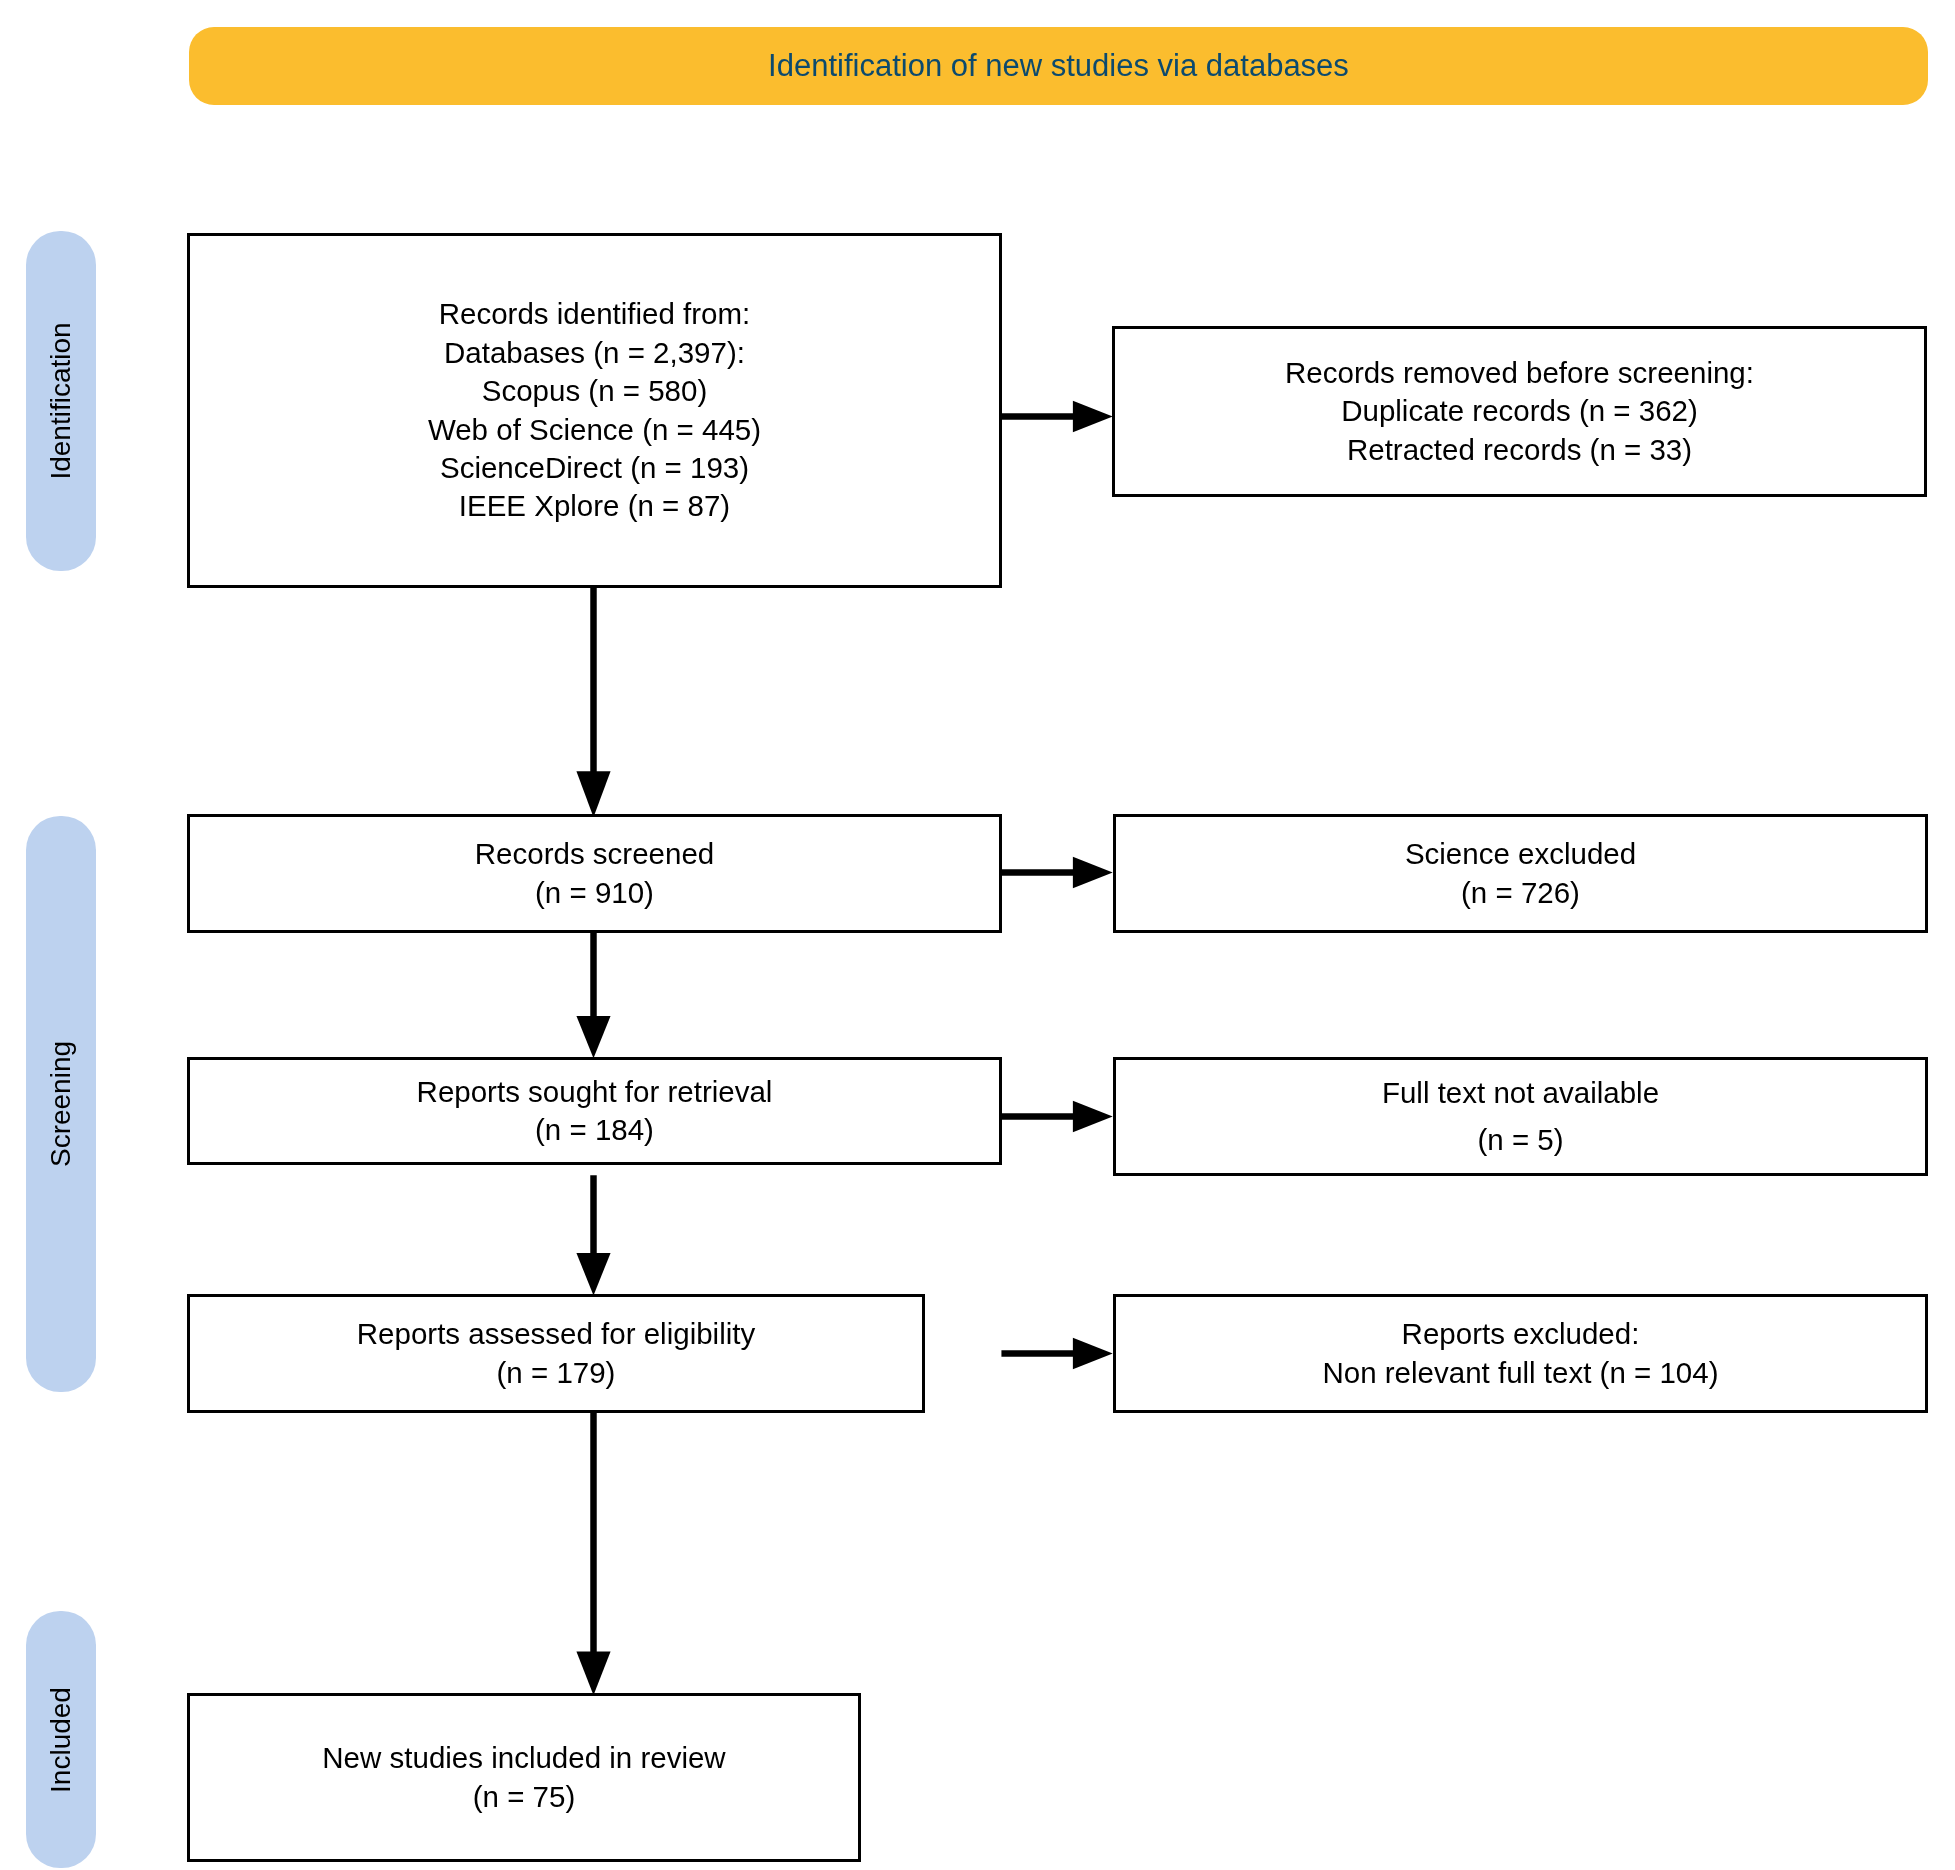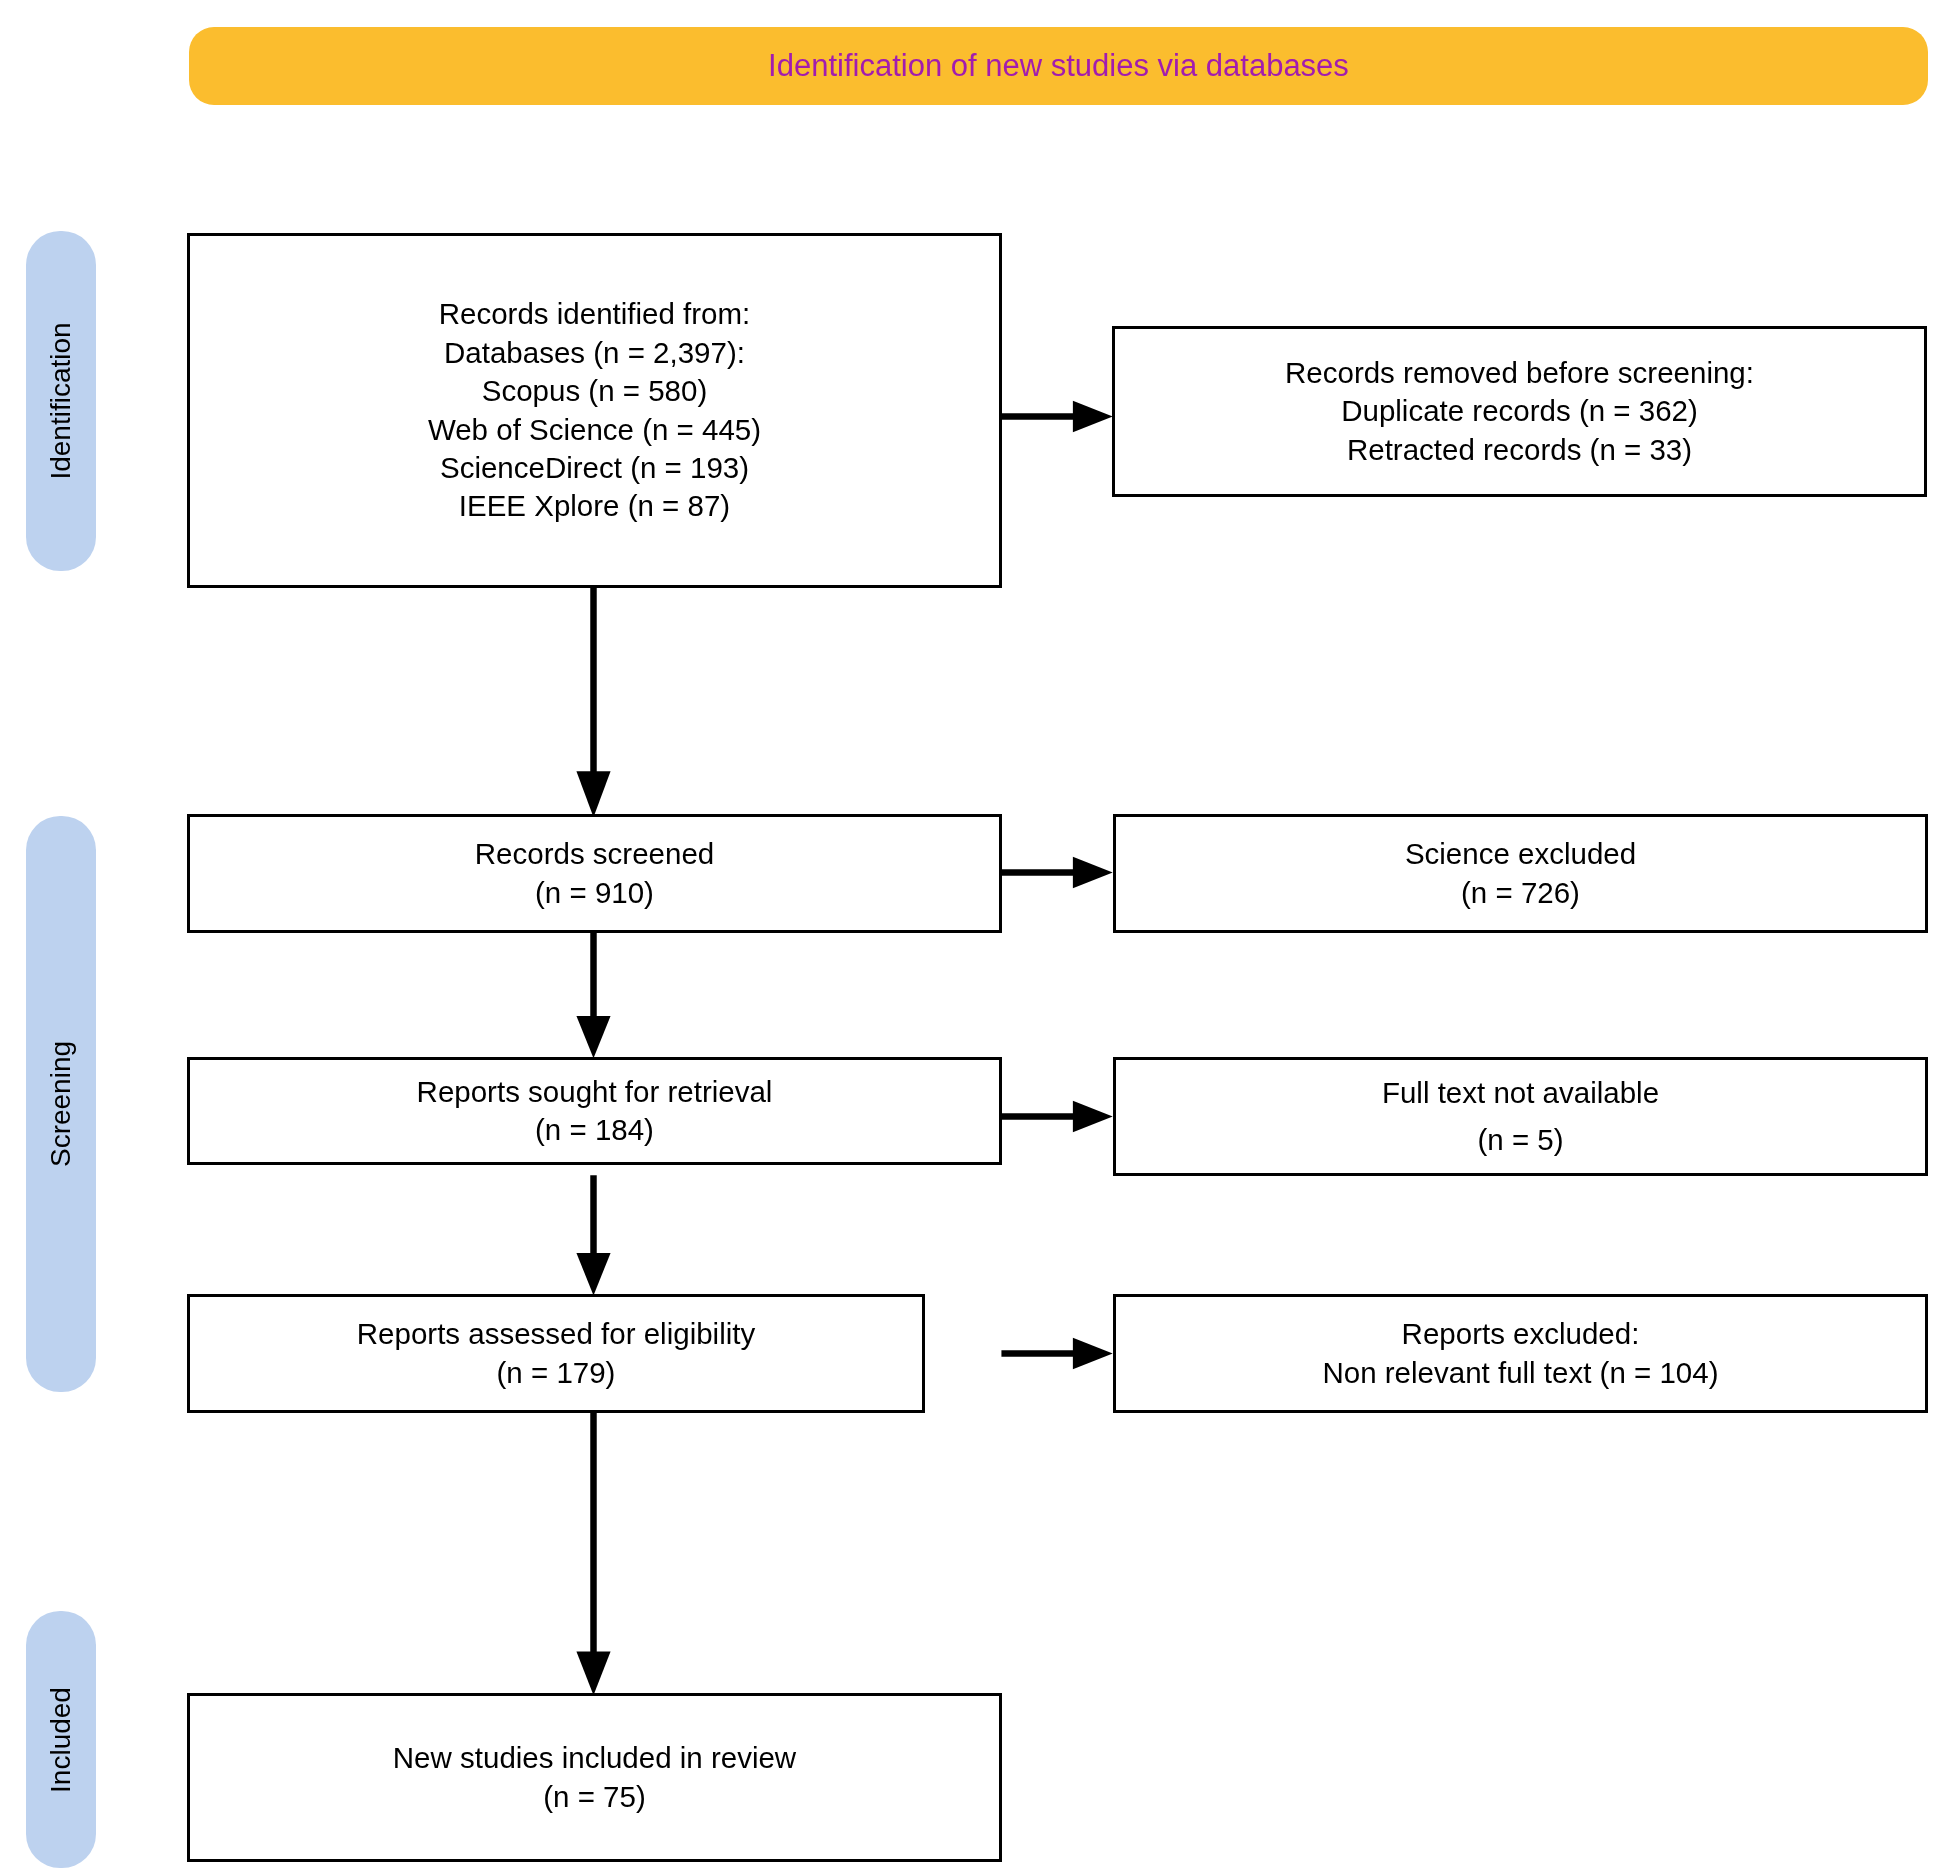--- a/index.html
+++ b/index.html
@@ -22,21 +22,21 @@
     position: absolute;
     background: #FBBD2E;
     border-radius: 25px;
     display: flex;
     align-items: center;
     justify-content: center;
     box-sizing: border-box;
   }
   .phase-header-label {
     font-size: 31px;
-    color: #a21caf;
+    color: #0c4a6e;
     line-height: 1.1;
     text-align: center;
     white-space: nowrap;
   }
 
   
   .stage-tab {
     position: absolute;
     background: #BDD2EF;
     border-radius: 34px;
@@ -199,19 +199,19 @@
     </svg>
   </div>
 
   <div class="connector" style="left:567px; top:1412px; width:53px; height:286px;">
     <svg width="53" height="286" viewBox="0 0 90 484" xmlns="http://www.w3.org/2000/svg">
       <line x1="45" y1="0" x2="45" y2="444" stroke="#000" stroke-width="11"></line>
       <polygon points="16,406 74,406 45,480" fill="#000"></polygon>
     </svg>
   </div>
 
-  <div class="flow-box" style="left:187px; top:1693px; width:815px; height:169px;">
+  <div class="flow-box" style="left:187px; top:1693px; width:674px; height:169px;">
     <div class="flow-box-line">New studies included in review</div>
     <div class="flow-box-line">(n = 75)</div>
   </div>
 
 </div>
 
 
 </body></html>

